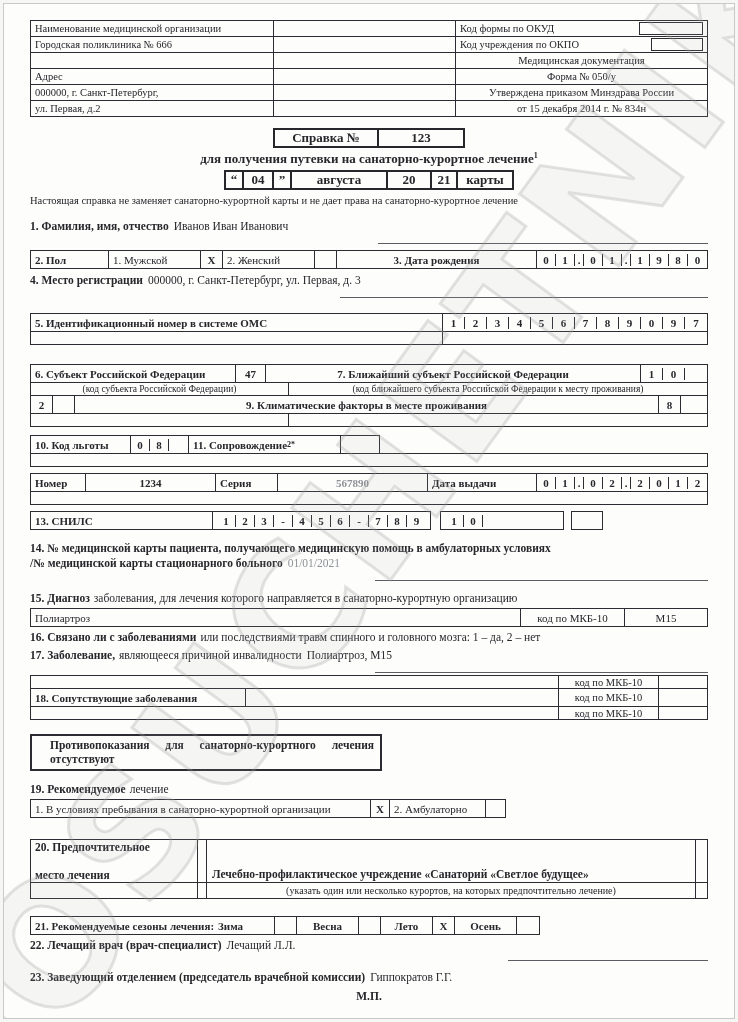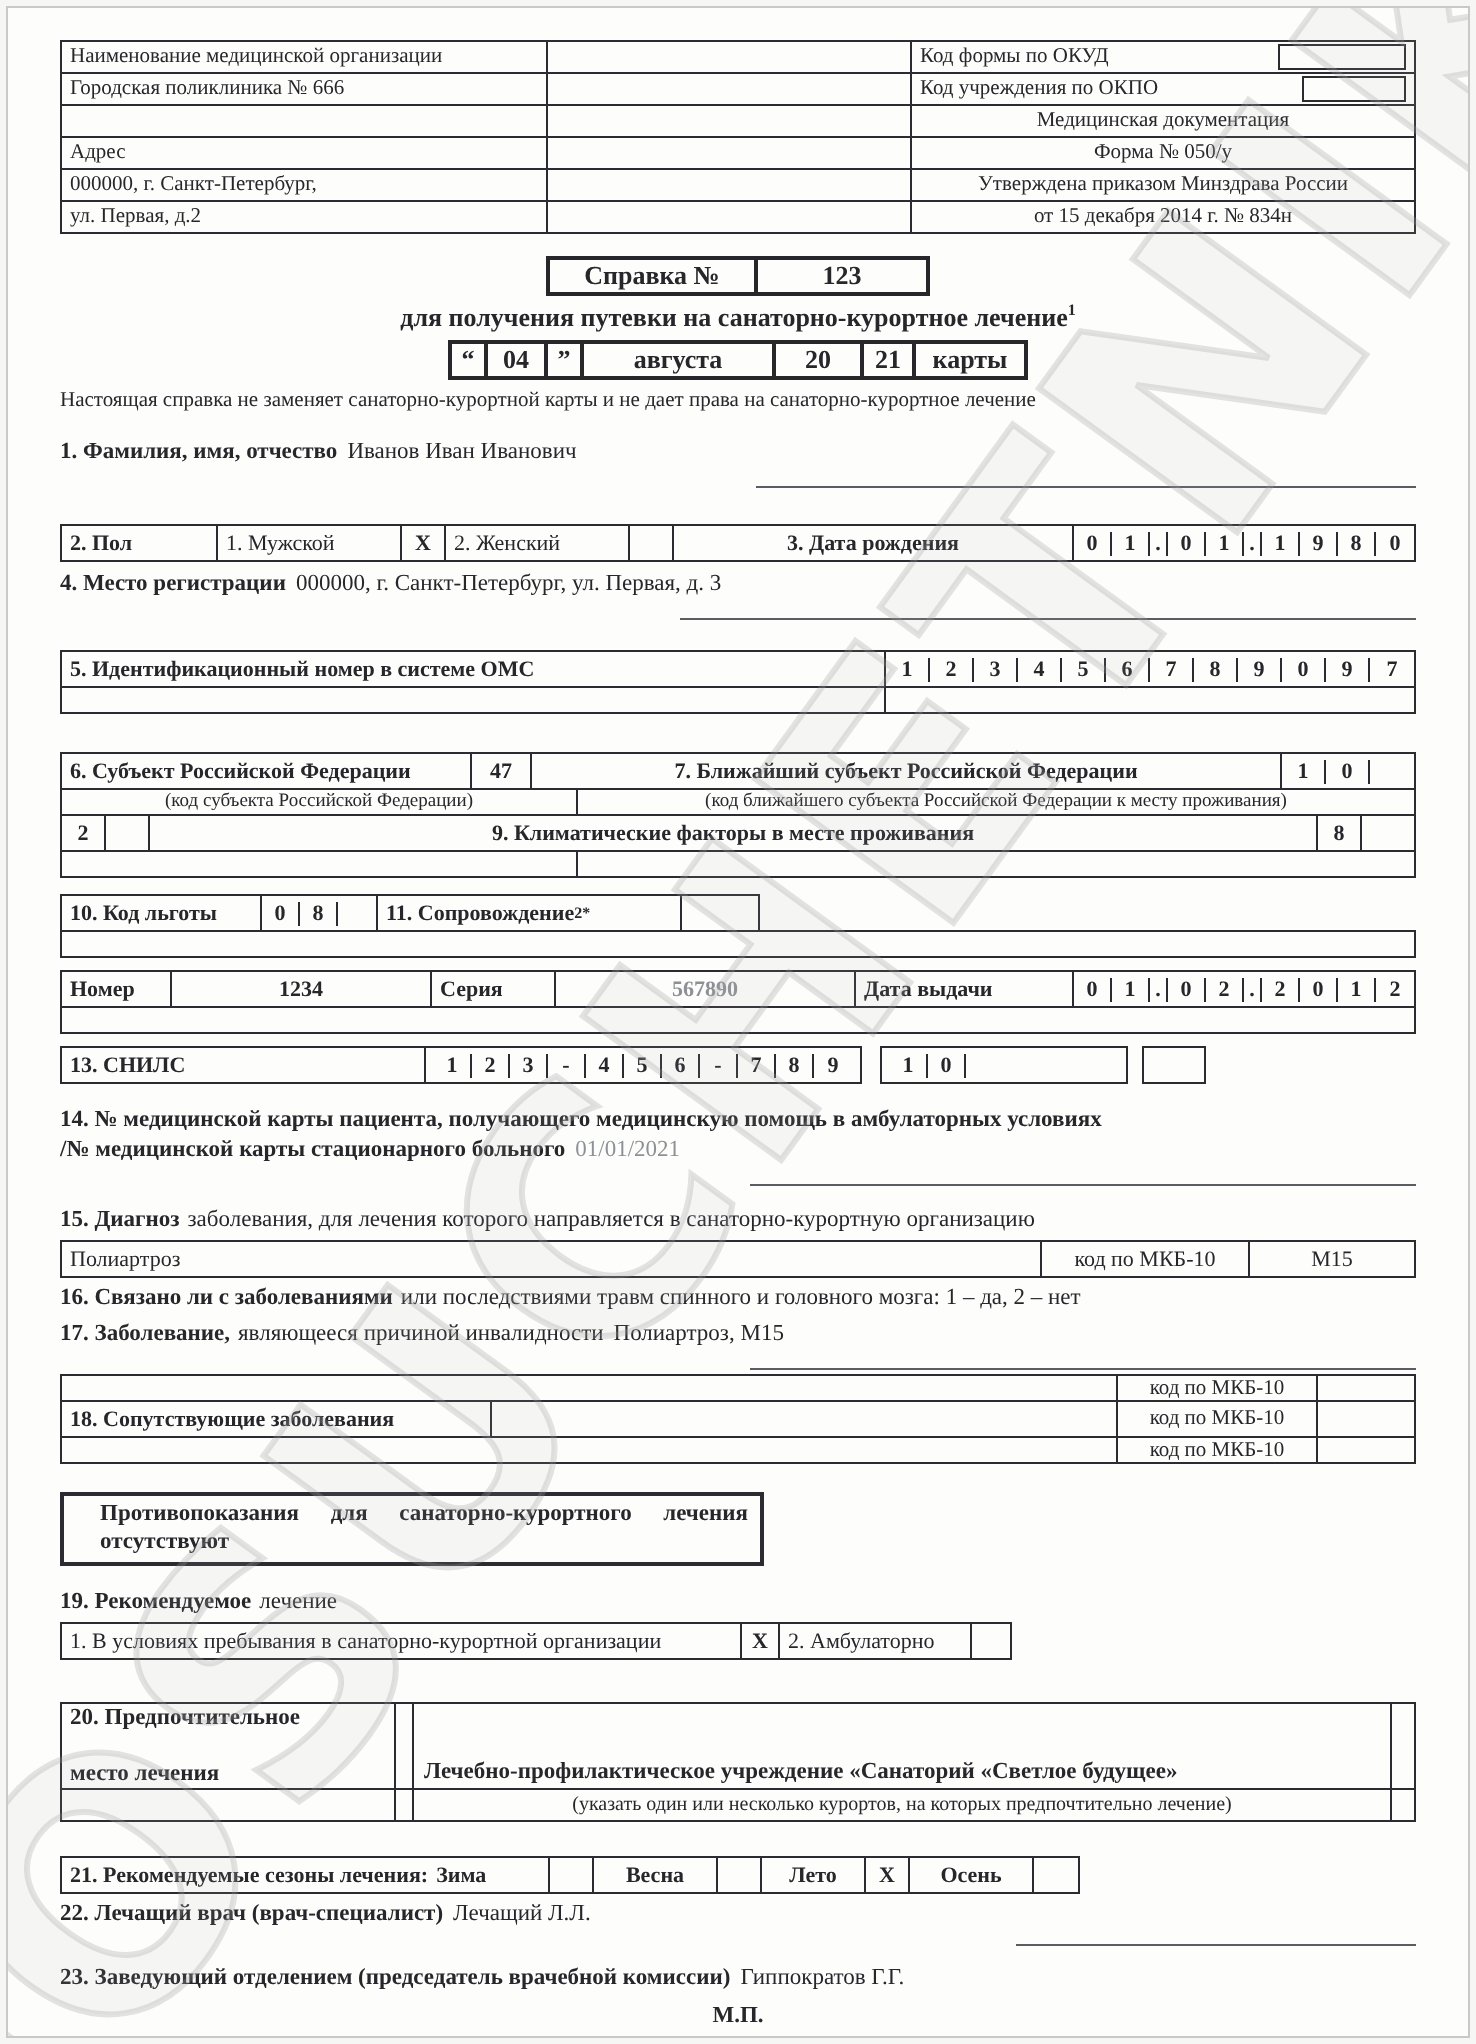--- a/index.html
+++ b/index.html
@@ -167,21 +167,21 @@
   </div>
   <div class="note">Настоящая справка не заменяет санаторно-курортной карты и не дает права на санаторно-курортное лечение</div>
 
   
   <div class="textline" style="margin-top:13px">
     <span class="b">1. Фамилия, имя, отчество</span><span class="val">Иванов Иван Иванович</span>
   </div>
   <div class="line" style="margin-left:348px"></div>
 
   
-  <div class="frow" style="margin-top:18px">
+  <div class="frow" style="margin-top:6px">
     <div class="fc b" style="width:78px">2. Пол</div>
     <div class="fc" style="width:92px">1. Мужской</div>
     <div class="dc w22">X</div>
     <div class="fc" style="width:92px">2. Женский</div>
     <div class="dc w22"></div>
     <div class="fc b fill c">3. Дата рождения</div>
     <div class="cells dob nopad">
         <div class="cell">0</div>
         <div class="cell">1</div>
         <div class="cell dot">.</div>

